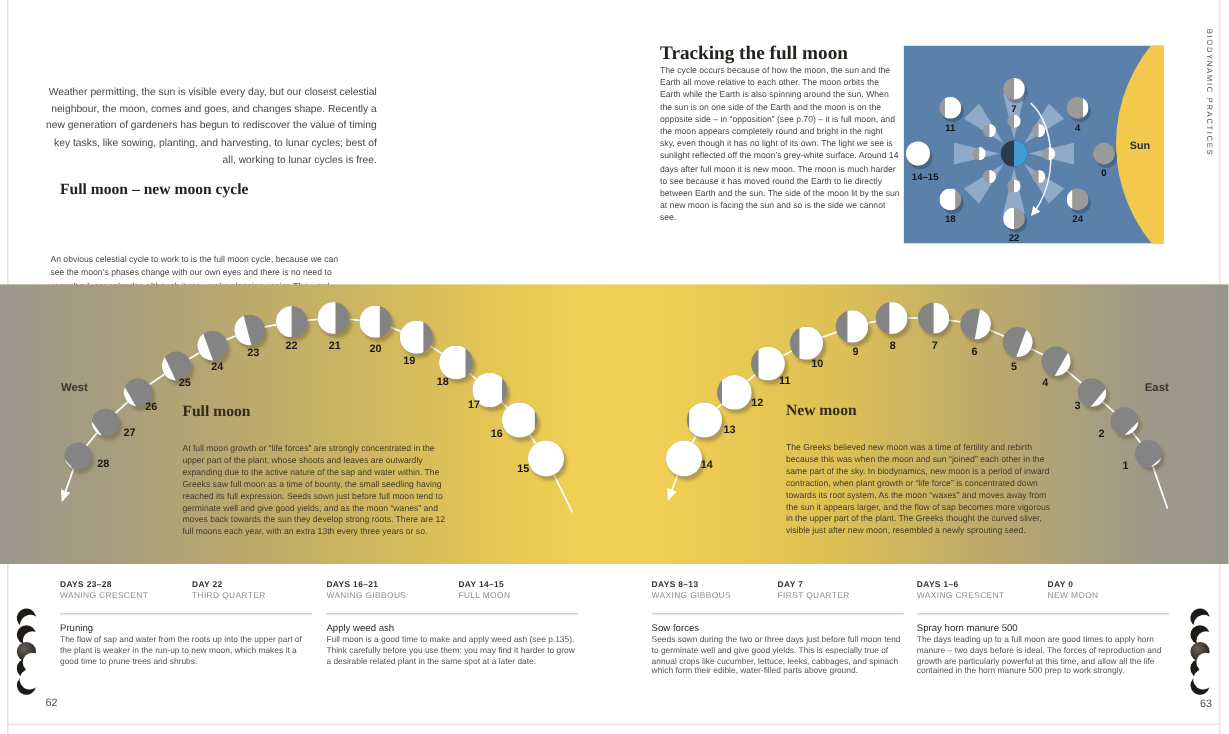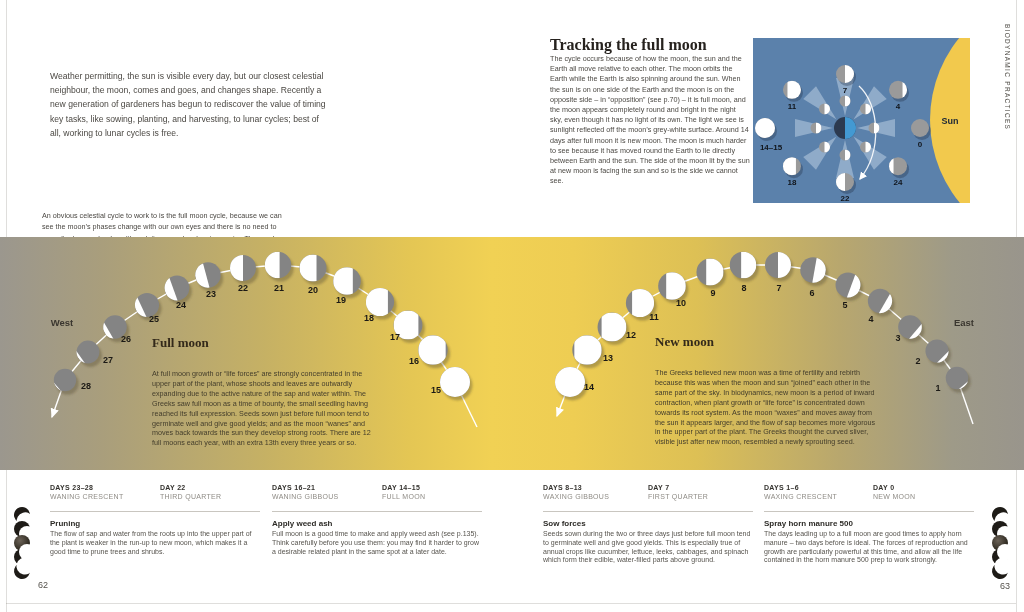--- a/index.html
+++ b/index.html
@@ -10,21 +10,21 @@
 
   .edge{position:absolute;background:rgba(110,105,95,.22);}
   .edge-left{left:6px;top:0;width:1px;height:612px;}
   .edge-right{left:1016px;top:0;width:1px;height:612px;}
   .edge-bottom{left:6px;top:603px;width:1010px;height:1px;}
 
   .side-label{left:1004px;top:24px;writing-mode:vertical-rl;font-size:6.5px;
               letter-spacing:1.3px;color:#55524c;}
 
   .page-title{left:50px;top:24px;font-size:30px;font-weight:400;color:#26221e;letter-spacing:.2px;}
-  .intro-body{left:50px;top:69px;width:278px;font-size:8.6px;line-height:14.2px;color:#4b4843;}
+  .intro-body{left:36px;top:69px;width:278px;font-size:8.6px;line-height:14.2px;color:#4b4843;text-align:right;}
   .sec-head{left:50px;top:150px;font-size:13px;font-weight:700;color:#26221e;}
   .sec-body{left:42px;top:166px;width:250px;font-size:7.2px;line-height:11.3px;color:#4b4843;margin-top:44px;}
 
   .track-head{left:550px;top:36px;font-size:16px;font-weight:700;color:#26221e;}
   .track-body{left:550px;top:54px;width:200px;font-size:7.2px;line-height:10.2px;color:#4b4843;}
 
   #orbit-svg{left:753px;top:38px;}
 
   .band{left:0;top:237px;width:1024px;height:233px;
     background:linear-gradient(90deg,#9b978e 0%,#a99e7c 10%,#c6b164 26%,#e4c654 40%,
@@ -35,21 +35,21 @@
   .bb-head{font-size:13px;font-weight:600;color:#33291a;}
   .bb-body{margin-top:18px;font-size:7.2px;line-height:9.9px;color:#433d2b;}
   .block-full{left:152px;top:335px;}
   .block-new{left:655px;top:334px;}
 
   .tgroup{top:484px;width:210px;height:90px;}
   .tg-col{position:absolute;top:0;}
   .tg-days{font-size:7px;font-weight:700;color:#33312d;letter-spacing:.3px;}
   .tg-phase{margin-top:2px;font-size:7px;color:#8f8c86;letter-spacing:.3px;}
   .tg-rule{position:absolute;top:27px;left:0;right:0;border-top:1px solid #c9c6c0;}
-  .tg-title{position:absolute;top:35px;font-size:8px;font-weight:700;color:#2e2c28;}
+  .tg-title{position:absolute;top:35px;font-size:8px;font-weight:400;color:#2e2c28;}
   .tg-body{position:absolute;top:46px;width:210px;font-size:7px;line-height:8.8px;color:#57544e;}
 
   .strip{width:20px;}
   .strip-left{left:12px;top:507px;}
   .strip-right{left:990px;top:507px;}
   .glyph{position:relative;width:16px;height:16px;margin:0 auto;}
   .glyph+.glyph{margin-top:-2px;}
   .glyph .b{position:absolute;inset:0;border-radius:50%;background:#1e1b17;}
   .glyph .b.full{background:radial-gradient(circle at 38% 35%,#6b6257,#262219 75%);}
   .glyph .c{position:absolute;top:0;left:0;width:16px;height:16px;border-radius:50%;background:#fff;}
@@ -67,20 +67,21 @@
 
 <div class="page">
 
   <div class="edge edge-left"></div>
   <div class="edge edge-right"></div>
   <div class="edge edge-bottom"></div>
 
   <div class="abs side-label">BIODYNAMIC PRACTICES</div>
 
   <div class="abs intro-body">Weather permitting, the sun is visible every day, but our closest celestial neighbour, the moon, comes and goes, and changes shape. Recently a new generation of gardeners has begun to rediscover the value of timing key tasks, like sowing, planting, and harvesting, to lunar cycles; best of all, working to lunar cycles is free.</div>
+  <div class="abs serif sec-head">Full moon – new moon cycle</div>
   <div class="abs sec-body">An obvious celestial cycle to work to is the full moon cycle, because we can see the moon’s phases change with our own eyes and there is no need to consult a lunar calendar, although it may make planning easier. The word “month” is derived from “moon”; a full moon occurs once or twice a month, or every 29.5 days to be exact.</div>
 
   <div class="abs serif track-head">Tracking the full moon</div>
   <div class="abs track-body">The cycle occurs because of how the moon, the sun and the Earth all move relative to each other. The moon orbits the Earth while the Earth is also spinning around the sun. When the sun is on one side of the Earth and the moon is on the opposite side – in “opposition” (see p.70) – it is full moon, and the moon appears completely round and bright in the night sky, even though it has no light of its own. The light we see is sunlight reflected off the moon’s grey-white surface. Around 14 days after full moon it is new moon. The moon is much harder to see because it has moved round the Earth to lie directly between Earth and the sun. The side of the moon lit by the sun at new moon is facing the sun and so is the side we cannot see.</div>
 
   <svg id="orbit-svg" class="abs" width="217" height="165" viewBox="0 0 217 165">
       <defs>
         <marker id="oarw" markerWidth="8" markerHeight="8" refX="5" refY="3" orient="auto">
           <polygon points="0,0 6,3 0,6" fill="#ffffff"></polygon>
         </marker>

